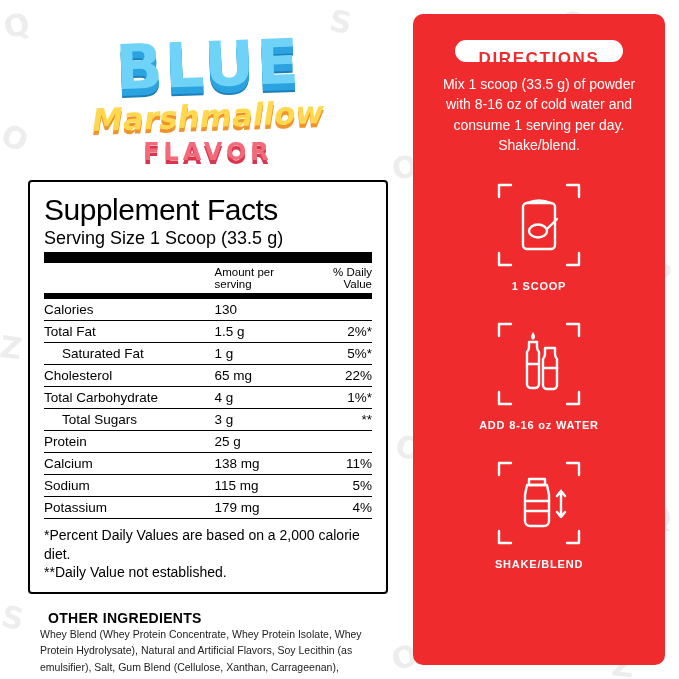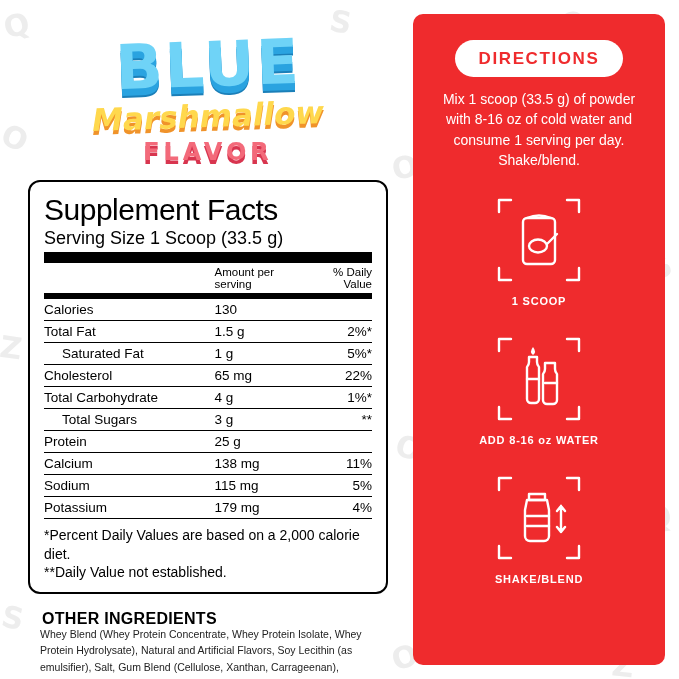--- a/index.html
+++ b/index.html
@@ -98,21 +98,21 @@
   }
 
   
   .sf-panel {
     position: absolute;
     left: 6px;
     top: 166px;
     width: 360px;
     box-sizing: border-box;
     border: 2px solid #000;
-    border-radius: 12px;
+    border-radius: 4px;
     background: #fff;
     padding: 12px 14px 10px 14px;
   }
   .sf-title {
     font-family: "Liberation Sans", sans-serif;
     font-size: 30px;
     font-weight: normal;
     letter-spacing: -0.5px;
     line-height: 1.05;
     color: #000;
@@ -153,23 +153,23 @@
   }
   .indent { padding-left: 18px !important; }
   .sf-footnotes {
     font-size: 14px;
     line-height: 1.35;
     margin-top: 7px;
     color: #000;
   }
   .other-head {
     position: absolute;
-    left: 20px;
+    left: 26px;
     top: 596px;
-    font-size: 16px;
+    font-size: 14px;
     font-weight: bold;
     letter-spacing: 0.3px;
     color: #000;
   }
   .other-body {
     position: absolute;
     left: 18px;
     top: 612px;
     width: 330px;
     font-size: 10.5px;
@@ -185,21 +185,21 @@
     width: 252px;
     height: 651px;
     background: #ef2b2d;
     border-radius: 10px;
     color: #ffffff;
     text-align: center;
   }
   .dir-badge {
     margin: 26px auto 0 auto;
     width: 168px;
-    height: 37px;
+    height: 22px;
     background: #ffffff;
     border-radius: 19px;
     color: #ef2b2d;
     font-size: 17px;
     font-weight: bold;
     letter-spacing: 1.6px;
     line-height: 38px;
   }
   .dir-text {
     margin: 12px auto 0 auto;

